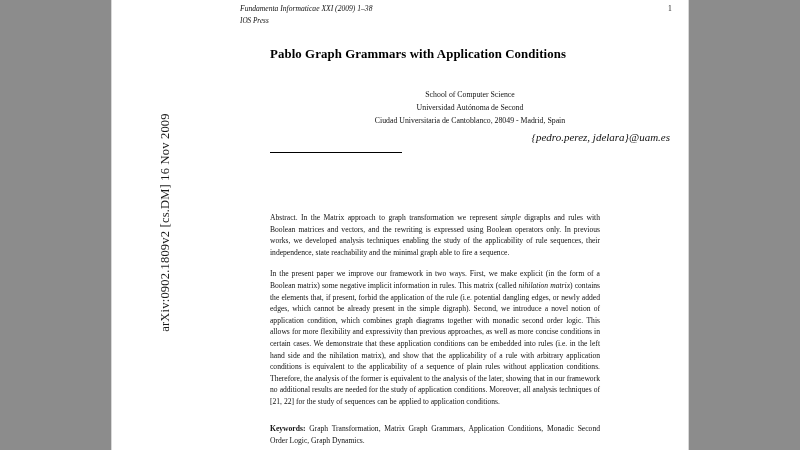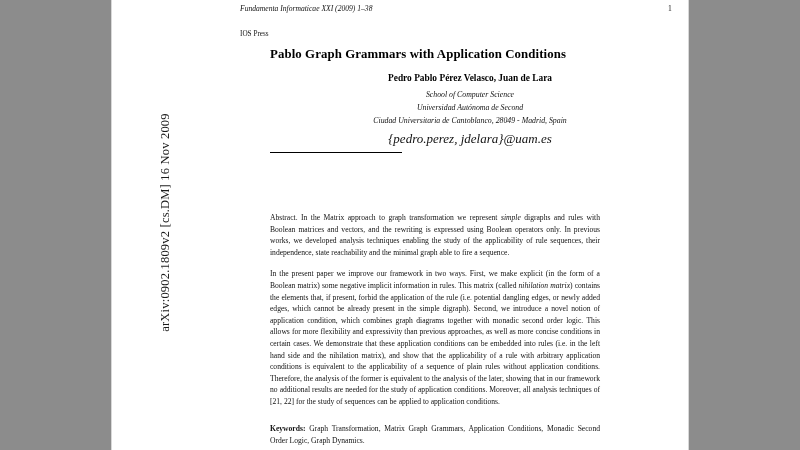--- a/index.html
+++ b/index.html
@@ -63,22 +63,23 @@
   .page-number {
     position: absolute;
     left: 556px;
     top: 4px;
     font-size: 7.6px;
     color: #111;
   }
   .publisher {
     position: absolute;
     left: 128px;
-    top: 30px;
+    top: 17px;
     font-size: 7.2px;
+    font-style: italic;
     color: #111;
   }
   .title {
     position: absolute;
     left: 158px;
     top: 38px;
     width: 400px;
     font-size: 12.8px;
     font-weight: bold;
     color: #000;
@@ -93,33 +94,32 @@
     font-size: 9.4px;
     font-weight: bold;
     color: #000;
   }
   .affil {
     position: absolute;
     left: 158px;
     width: 400px;
     text-align: center;
     font-size: 7.8px;
-    font-style: italic;
     color: #111;
   }
   .affil.a1 { top: 90px; }
   .affil.a2 { top: 103px; }
   .affil.a3 { top: 116px; }
   .email {
     position: absolute;
     left: 158px;
     top: 131px;
     width: 400px;
-    text-align: center;
-    font-size: 13px;
+    text-align: right;
+    font-size: 11px;
     font-style: italic;
     color: #111;
   }
   .rule {
     position: absolute;
     left: 158px;
     top: 152px;
     width: 132px;
     height: 1px;
     background: #000;
@@ -164,21 +164,20 @@
   <div class="arxiv-stamp">arXiv:0902.1809v2  [cs.DM]  16 Nov 2009</div>
 
   <div class="running-head">Fundamenta Informaticae XXI (2009) 1–38</div>
 
   <div class="page-number">1</div>
 
   <div class="publisher">IOS Press</div>
 
   <h1 class="title">Pablo Graph Grammars with Application Conditions</h1>
 
-  <div class="authors">Pedro Pablo Pérez Velasco, Juan de Lara</div>
 
   <div class="affil a1">School of Computer Science</div>
   <div class="affil a2">Universidad Autónoma de Second</div>
   <div class="affil a3">Ciudad Universitaria de Cantoblanco, 28049 - Madrid, Spain</div>
 
   <div class="email">{pedro.perez, jdelara}@uam.es</div>
 
   <div class="rule"></div>
 
   <div class="abstract">

